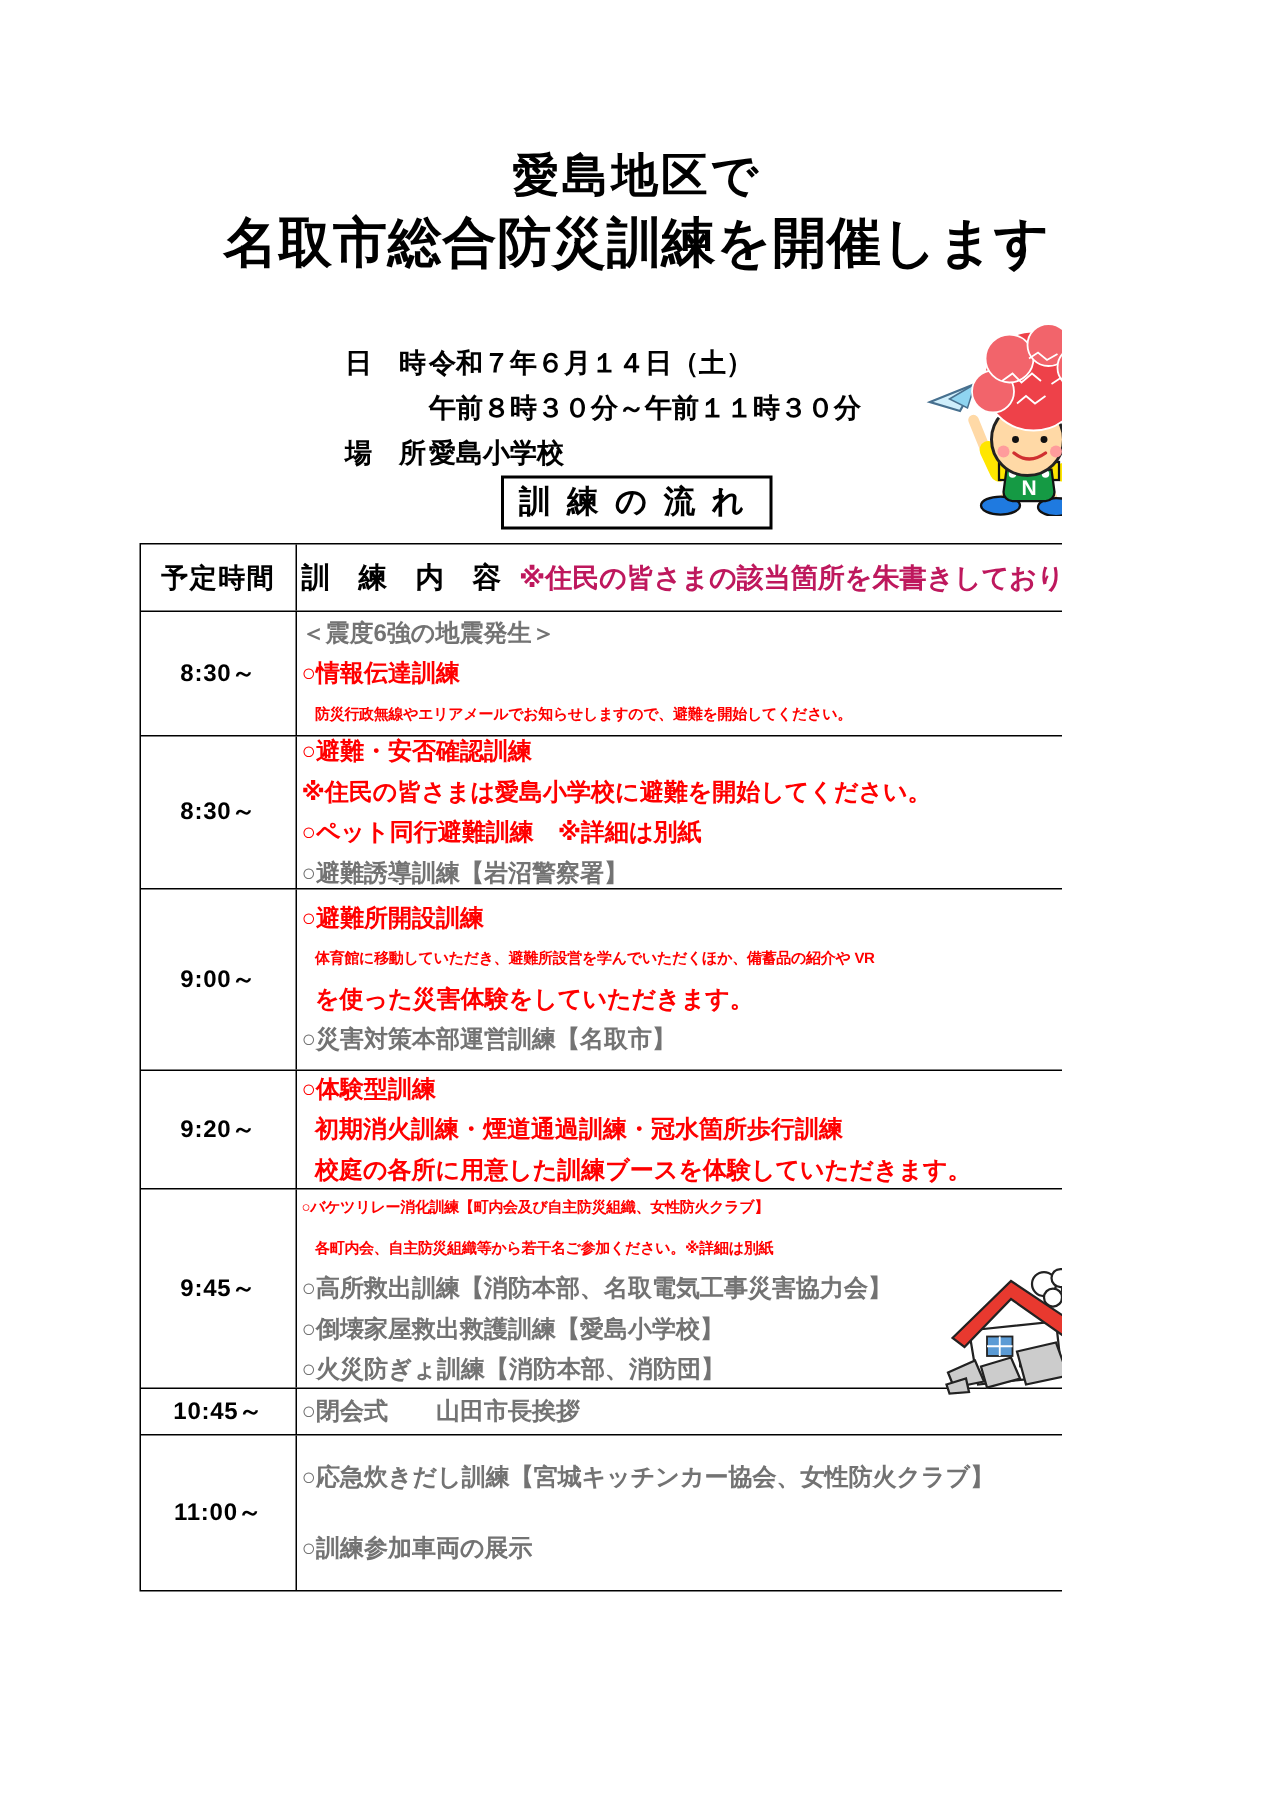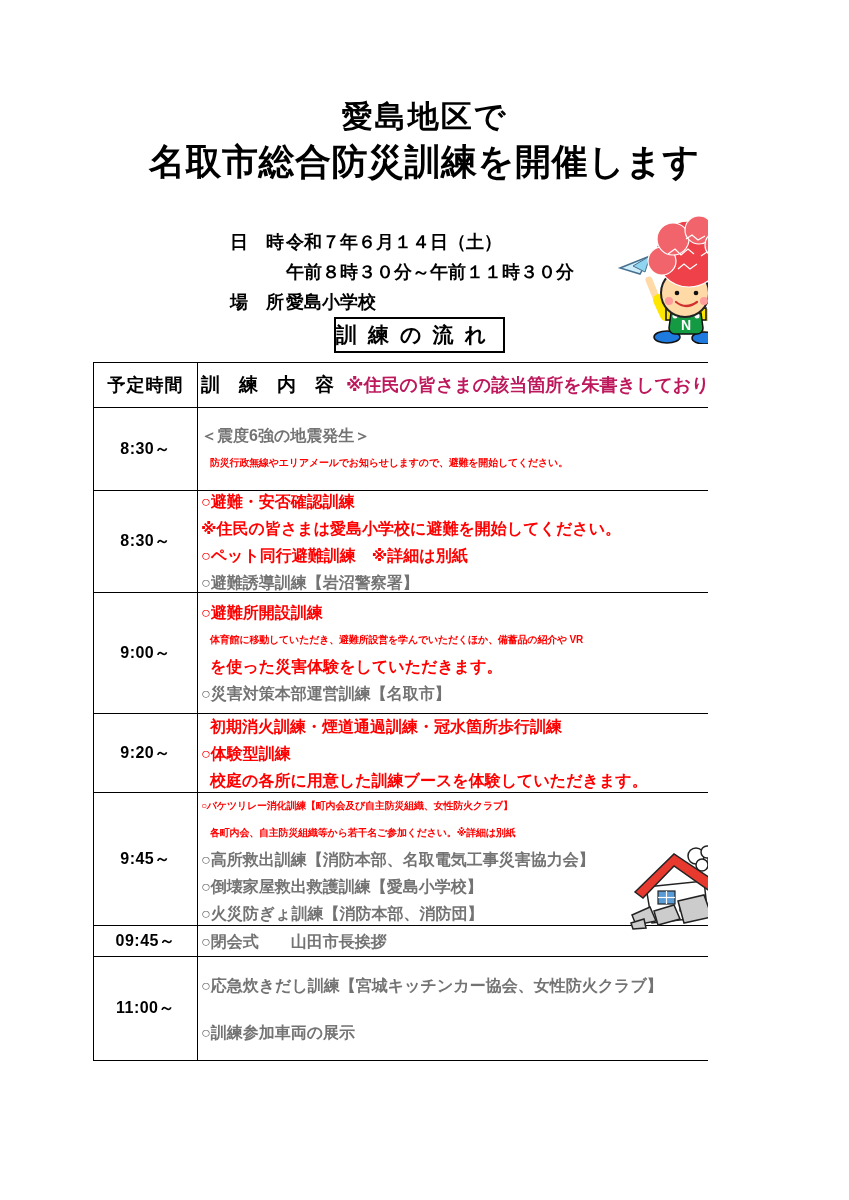--- a/index.html
+++ b/index.html
@@ -7,21 +7,21 @@
         font-family:"Liberation Sans","DejaVu Sans",sans-serif;font-weight:700;color:#000;}
   .title1{position:absolute;top:96px;left:0;width:849px;text-align:center;
           font-size:31px;letter-spacing:2px;}
   .title2{position:absolute;top:138px;left:0;width:849px;text-align:center;
           font-size:36px;letter-spacing:0.5px;}
   .info{position:absolute;left:230px;top:227px;font-size:18px;line-height:30px;}
   .info-line{display:flex;}
   .info .lbl{display:inline-block;width:56px;white-space:pre;}
   .info .val{white-space:pre;text-align:center;}
   .flow-box{position:absolute;left:334px;top:317px;border:2px solid #000;
-            padding:3px 6px 3px 0;font-size:21px;letter-spacing:11px;line-height:26px;}
+            padding:3px 6px 3px 10px;font-size:21px;letter-spacing:11px;line-height:26px;}
   
   .dtable{position:absolute;left:93px;top:362px;width:657px;border:1.5px solid #000;
           box-sizing:border-box;display:flex;flex-direction:column;}
   .trow{display:flex;border-bottom:1.5px solid #000;box-sizing:border-box;}
   .trow:last-child{border-bottom:none;}
   .tcell{box-sizing:border-box;}
   .time{width:104px;border-right:1.5px solid #000;display:flex;align-items:center;
         justify-content:center;font-size:16px;letter-spacing:0.5px;}
   .content{flex:1;display:flex;flex-direction:column;justify-content:center;
            padding:2px 2px 2px 3px;overflow:hidden;}
@@ -115,20 +115,21 @@
       <div class="tcell content th-content">
         <span class="hc">訓　練　内　容</span>
         <span class="hnote">※住民の皆さまの該当箇所を朱書きしております</span>
       </div>
     </div>
     <div id="rows">
         <div class="trow" style="height: 83px;">
           <div class="tcell time">8:30～</div>
           <div class="tcell content">
             <div class="line black">＜震度6強の地震発生＞</div>
+            <div class="line red">○情報伝達訓練</div>
             <div class="line red indent long">防災行政無線やエリアメールでお知らせしますので、避難を開始してください。</div>
           </div>
         </div>
         <div class="trow" style="height: 102px;">
           <div class="tcell time">8:30～</div>
           <div class="tcell content">
             <div class="line red">○避難・安否確認訓練</div>
             <div class="line red">※住民の皆さまは愛島小学校に避難を開始してください。</div>
             <div class="line red">○ペット同行避難訓練　※詳細は別紙</div>
             <div class="line black">○避難誘導訓練【岩沼警察署】</div>
@@ -139,37 +140,37 @@
           <div class="tcell content">
             <div class="line red">○避難所開設訓練</div>
             <div class="line red indent long">体育館に移動していただき、避難所設営を学んでいただくほか、備蓄品の紹介や VR</div>
             <div class="line red indent">を使った災害体験をしていただきます。</div>
             <div class="line black">○災害対策本部運営訓練【名取市】</div>
           </div>
         </div>
         <div class="trow" style="height: 79px;">
           <div class="tcell time">9:20～</div>
           <div class="tcell content">
+            <div class="line red">○体験型訓練</div>
             <div class="line red indent">初期消火訓練・煙道通過訓練・冠水箇所歩行訓練</div>
-            <div class="line red">○体験型訓練</div>
             <div class="line red indent">校庭の各所に用意した訓練ブースを体験していただきます。</div>
           </div>
         </div>
         <div class="trow" style="height: 133px;">
           <div class="tcell time">9:45～</div>
           <div class="tcell content">
             <div class="line red long">○バケツリレー消化訓練【町内会及び自主防災組織、女性防火クラブ】</div>
             <div class="line red indent long">各町内会、自主防災組織等から若干名ご参加ください。※詳細は別紙</div>
             <div class="line black">○高所救出訓練【消防本部、名取電気工事災害協力会】</div>
             <div class="line black">○倒壊家屋救出救護訓練【愛島小学校】</div>
             <div class="line black">○火災防ぎょ訓練【消防本部、消防団】</div>
           </div>
         </div>
         <div class="trow" style="height: 31px;">
-          <div class="tcell time">09:45～</div>
+          <div class="tcell time">10:45～</div>
           <div class="tcell content">
             <div class="line black">○閉会式　　山田市長挨拶</div>
           </div>
         </div>
         <div class="trow" style="height: 103px;">
           <div class="tcell time">11:00～</div>
           <div class="tcell content">
             <div class="line black">○応急炊きだし訓練【宮城キッチンカー協会、女性防火クラブ】</div>
             <div class="line black">○訓練参加車両の展示</div>
           </div>

